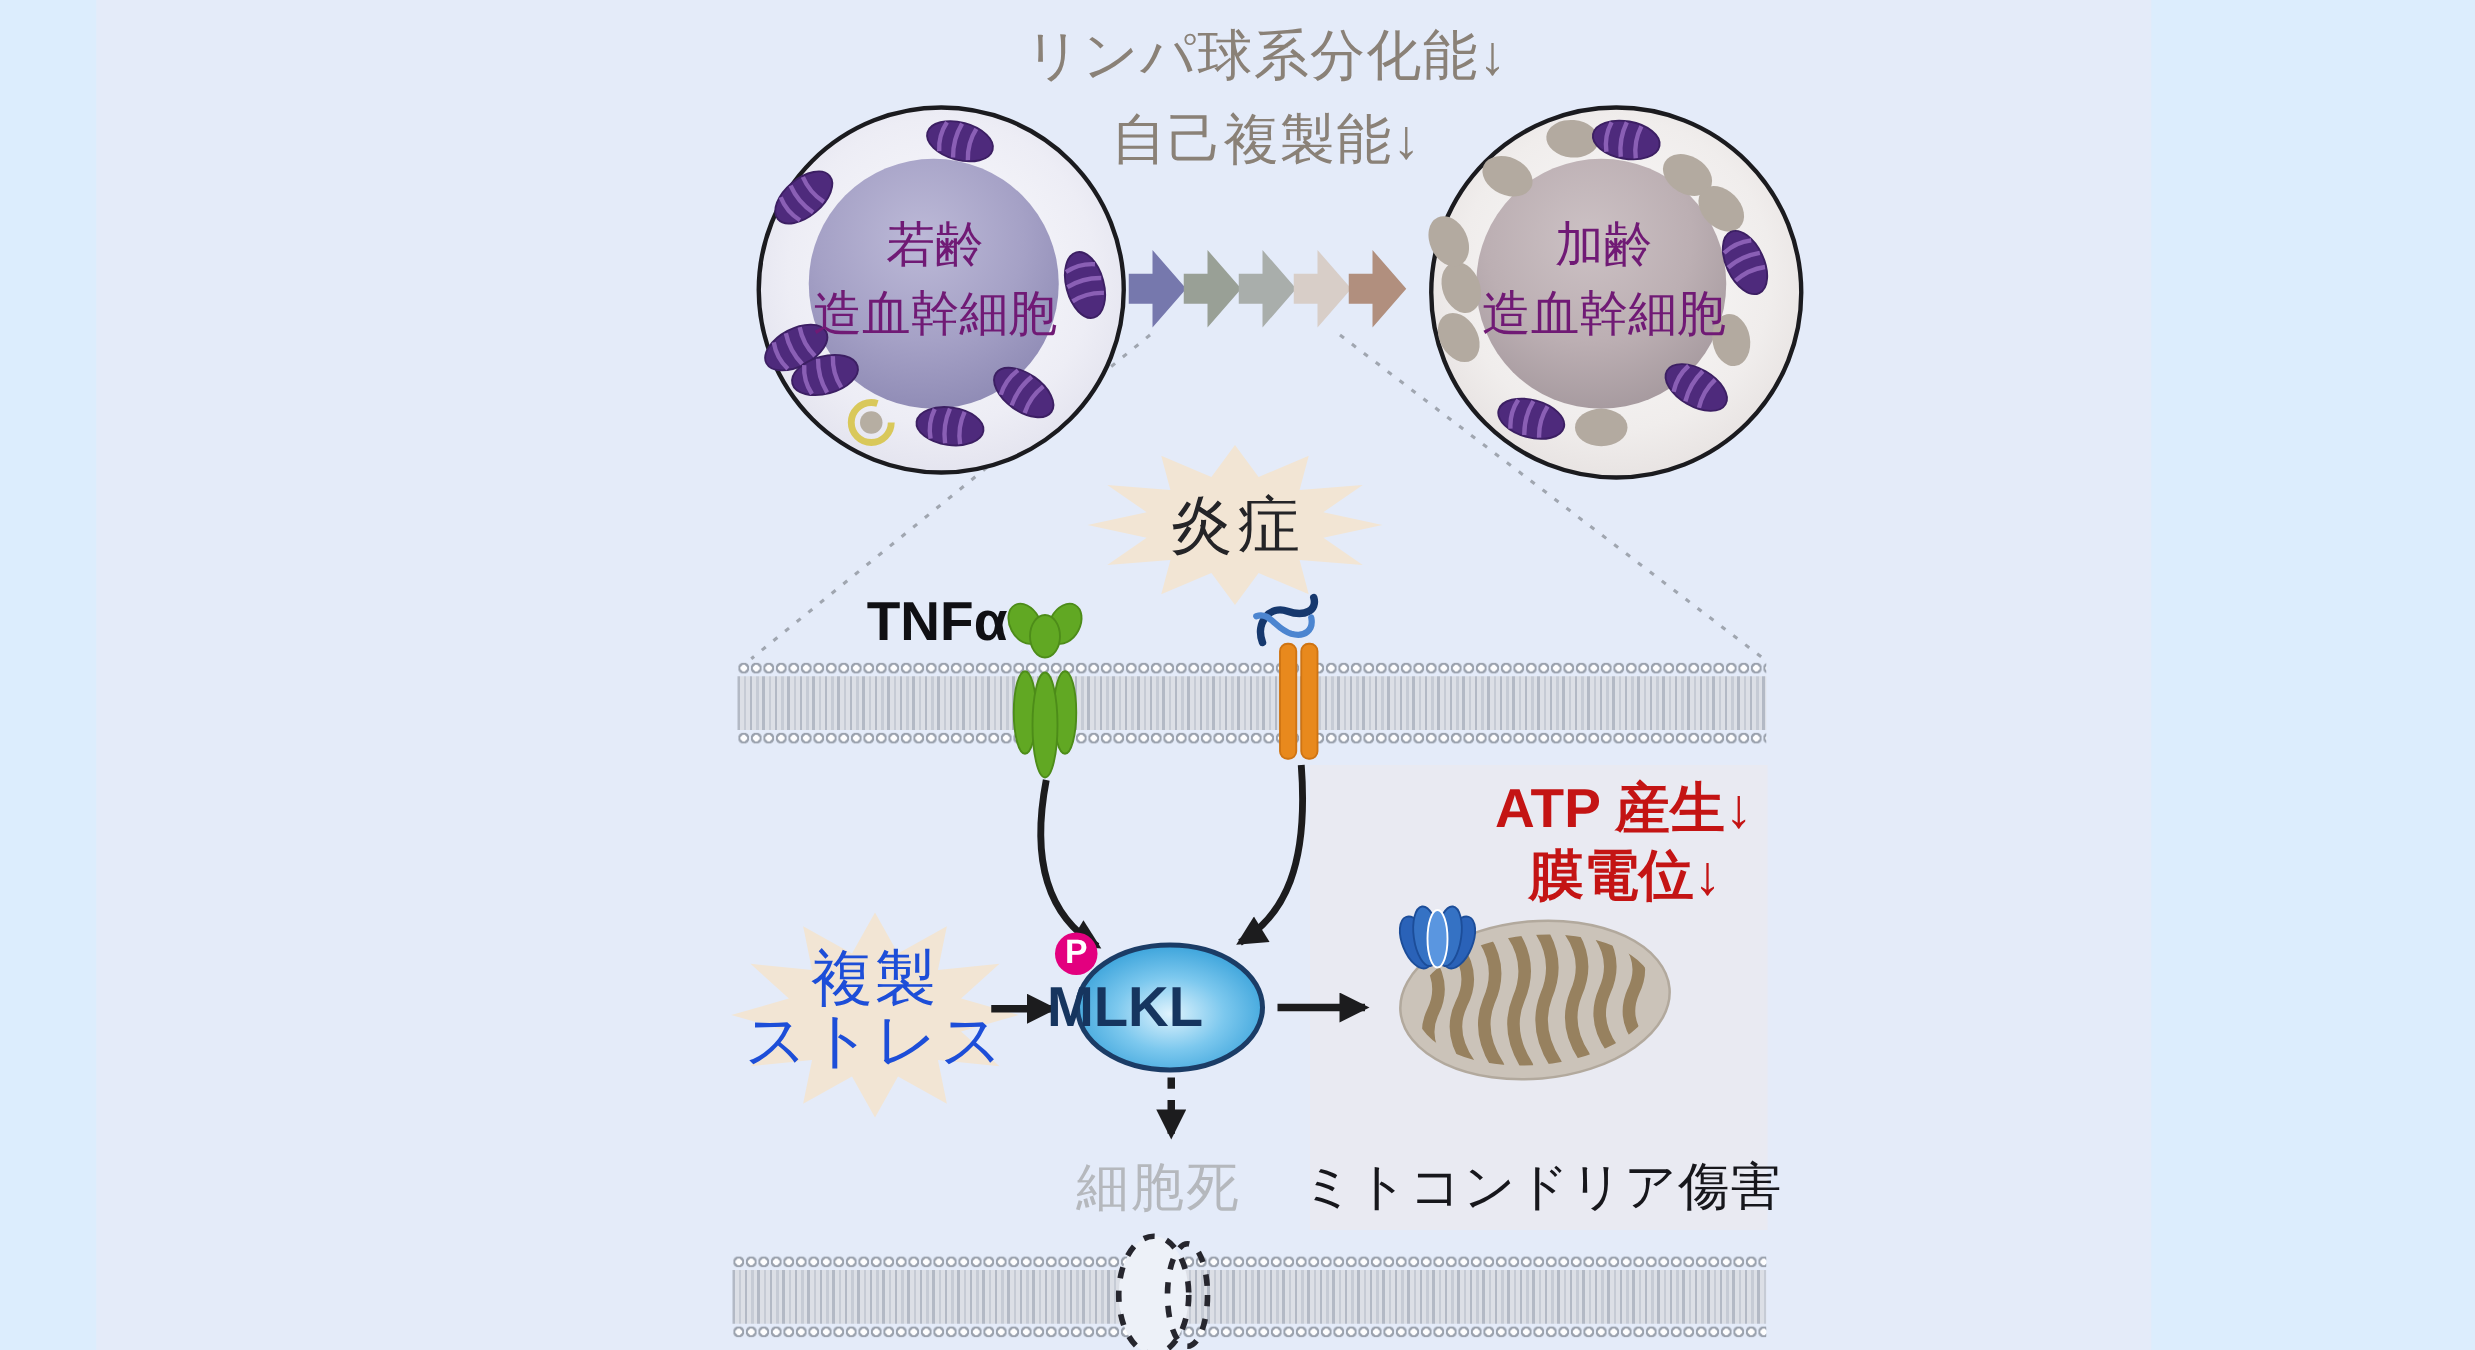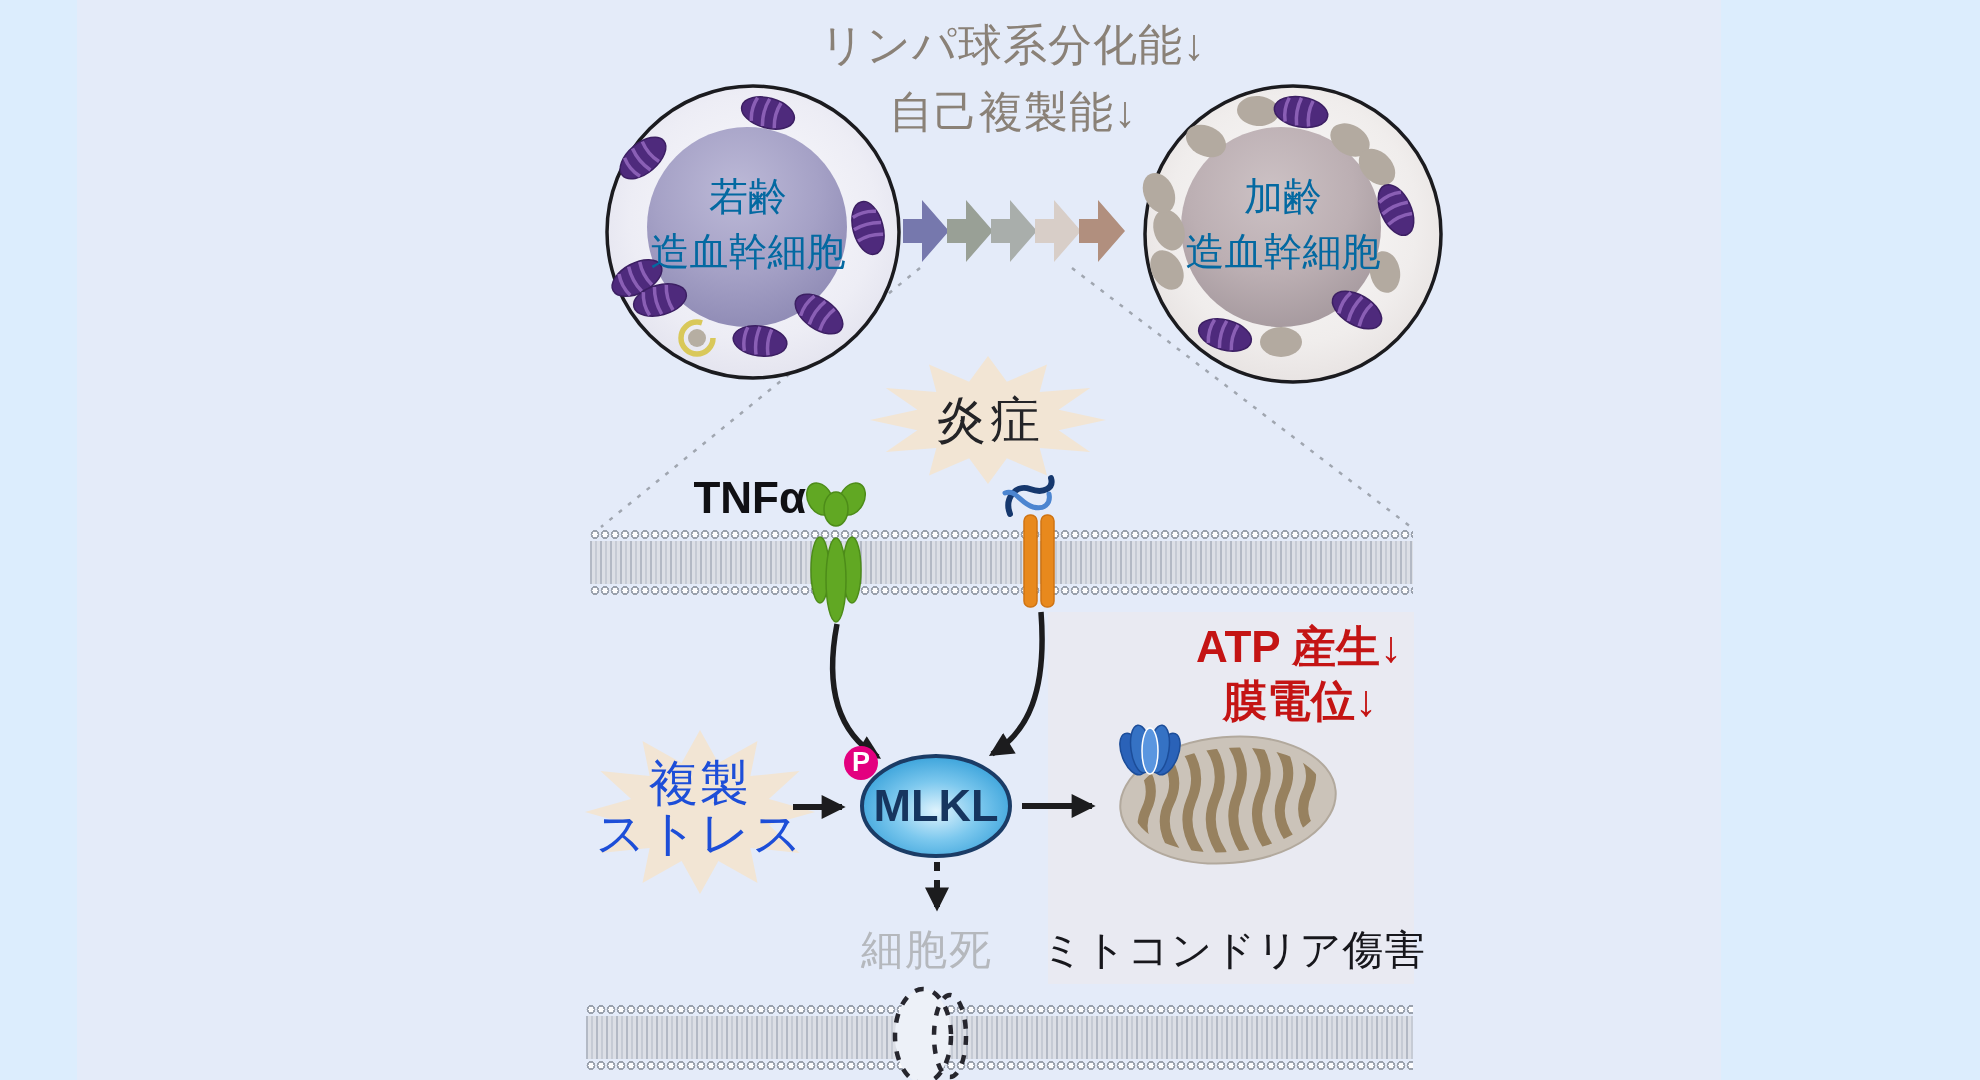--- a/index.html
+++ b/index.html
@@ -6,21 +6,21 @@
   body{background:#dcedfd;font-family:"Liberation Sans","DejaVu Sans",sans-serif;}
   .canvas{position:relative;width:1721px;height:1080px;overflow:hidden;background:#dcedfd;}
   .panel{position:absolute;left:77px;top:0;width:1826px;height:1080px;background:#e4ebf9;}
   .mito-panel{position:absolute;left:1048px;top:612px;width:366px;height:372px;background:#e9eaf2;}
   .membrane{position:absolute;height:69px;}
   .mem-caps{height:13px;background-image:radial-gradient(circle at 5px 6.5px,#fdfdfe 2.6px,#9aa1ad 2.7px,#9aa1ad 4.3px,rgba(0,0,0,0) 4.6px);background-size:10px 13px;background-repeat:repeat-x;}
   .mem-mid{height:43px;background:repeating-linear-gradient(90deg,#b3b9c5 0 2px,#dcdfe6 2px 5px,#c6cbd5 5px 7px,#dcdfe6 7px 10px);}
   svg{position:absolute;left:0;top:0;}
   .t{position:absolute;transform:translate(-50%,-50%);white-space:nowrap;text-align:center;}
   .cap{font-size:44px;color:#8a8177;font-weight:500;letter-spacing:1px;}
-  .cell-label{font-size:39px;color:#0369a1;font-weight:500;line-height:55px;}
+  .cell-label{font-size:39px;color:#701a75;font-weight:500;line-height:55px;}
   .burst-label{font-size:50px;color:#242427;font-weight:500;letter-spacing:4px;}
   .burst-label2{font-size:49px;color:#1d4ed8;font-weight:500;line-height:50px;letter-spacing:2px;}
   .ligand-label{font-size:44px;color:#101014;font-weight:600;}
   .mlkl-label{font-size:45px;color:#16355f;font-weight:700;}
   .p-label{font-size:27px;color:#ffffff;font-weight:700;}
   .red-label{font-size:44px;color:#c41414;font-weight:700;margin-left:39px;}
   .gray-label{font-size:42px;color:#b5b8bd;font-weight:500;letter-spacing:2px;}
   .dark-label{font-size:41px;color:#17171c;font-weight:500;letter-spacing:1px;}
   .tnf-anchor{transform:translate(-100%,-50%);}
   .tlr-anchor{transform:translate(0,-50%);}
@@ -215,21 +215,21 @@
 
   <div class="t burst-label" style="left:990px;top:420px;">炎症</div>
 
   <div class="t ligand-label tnf-anchor" style="left:806px;top:498px;text-align:center;">TNFα</div>
 
   <div class="t burst-label2" style="left:700px;top:808px;">
     <div>複製</div>
     <div>ストレス</div>
   </div>
 
-  <div class="t mlkl-label" style="left:936px;top:806px;">MLKL</div>
+  <div class="t mlkl-label" style="left:900px;top:806px;">MLKL</div>
   <div class="t p-label" style="left:861px;top:762px;">P</div>
 
   <div class="t red-label" style="left:1260px;top:647px;">ATP 産生↓</div>
   <div class="t red-label" style="left:1261px;top:701px;">膜電位↓</div>
 
   <div class="t gray-label" style="left:915px;top:950px;margin-left:12px;">細胞死</div>
   <div class="t dark-label" style="left:1234px;top:950px;">ミトコンドリア傷害</div>
 </div>
 
 </body></html>

